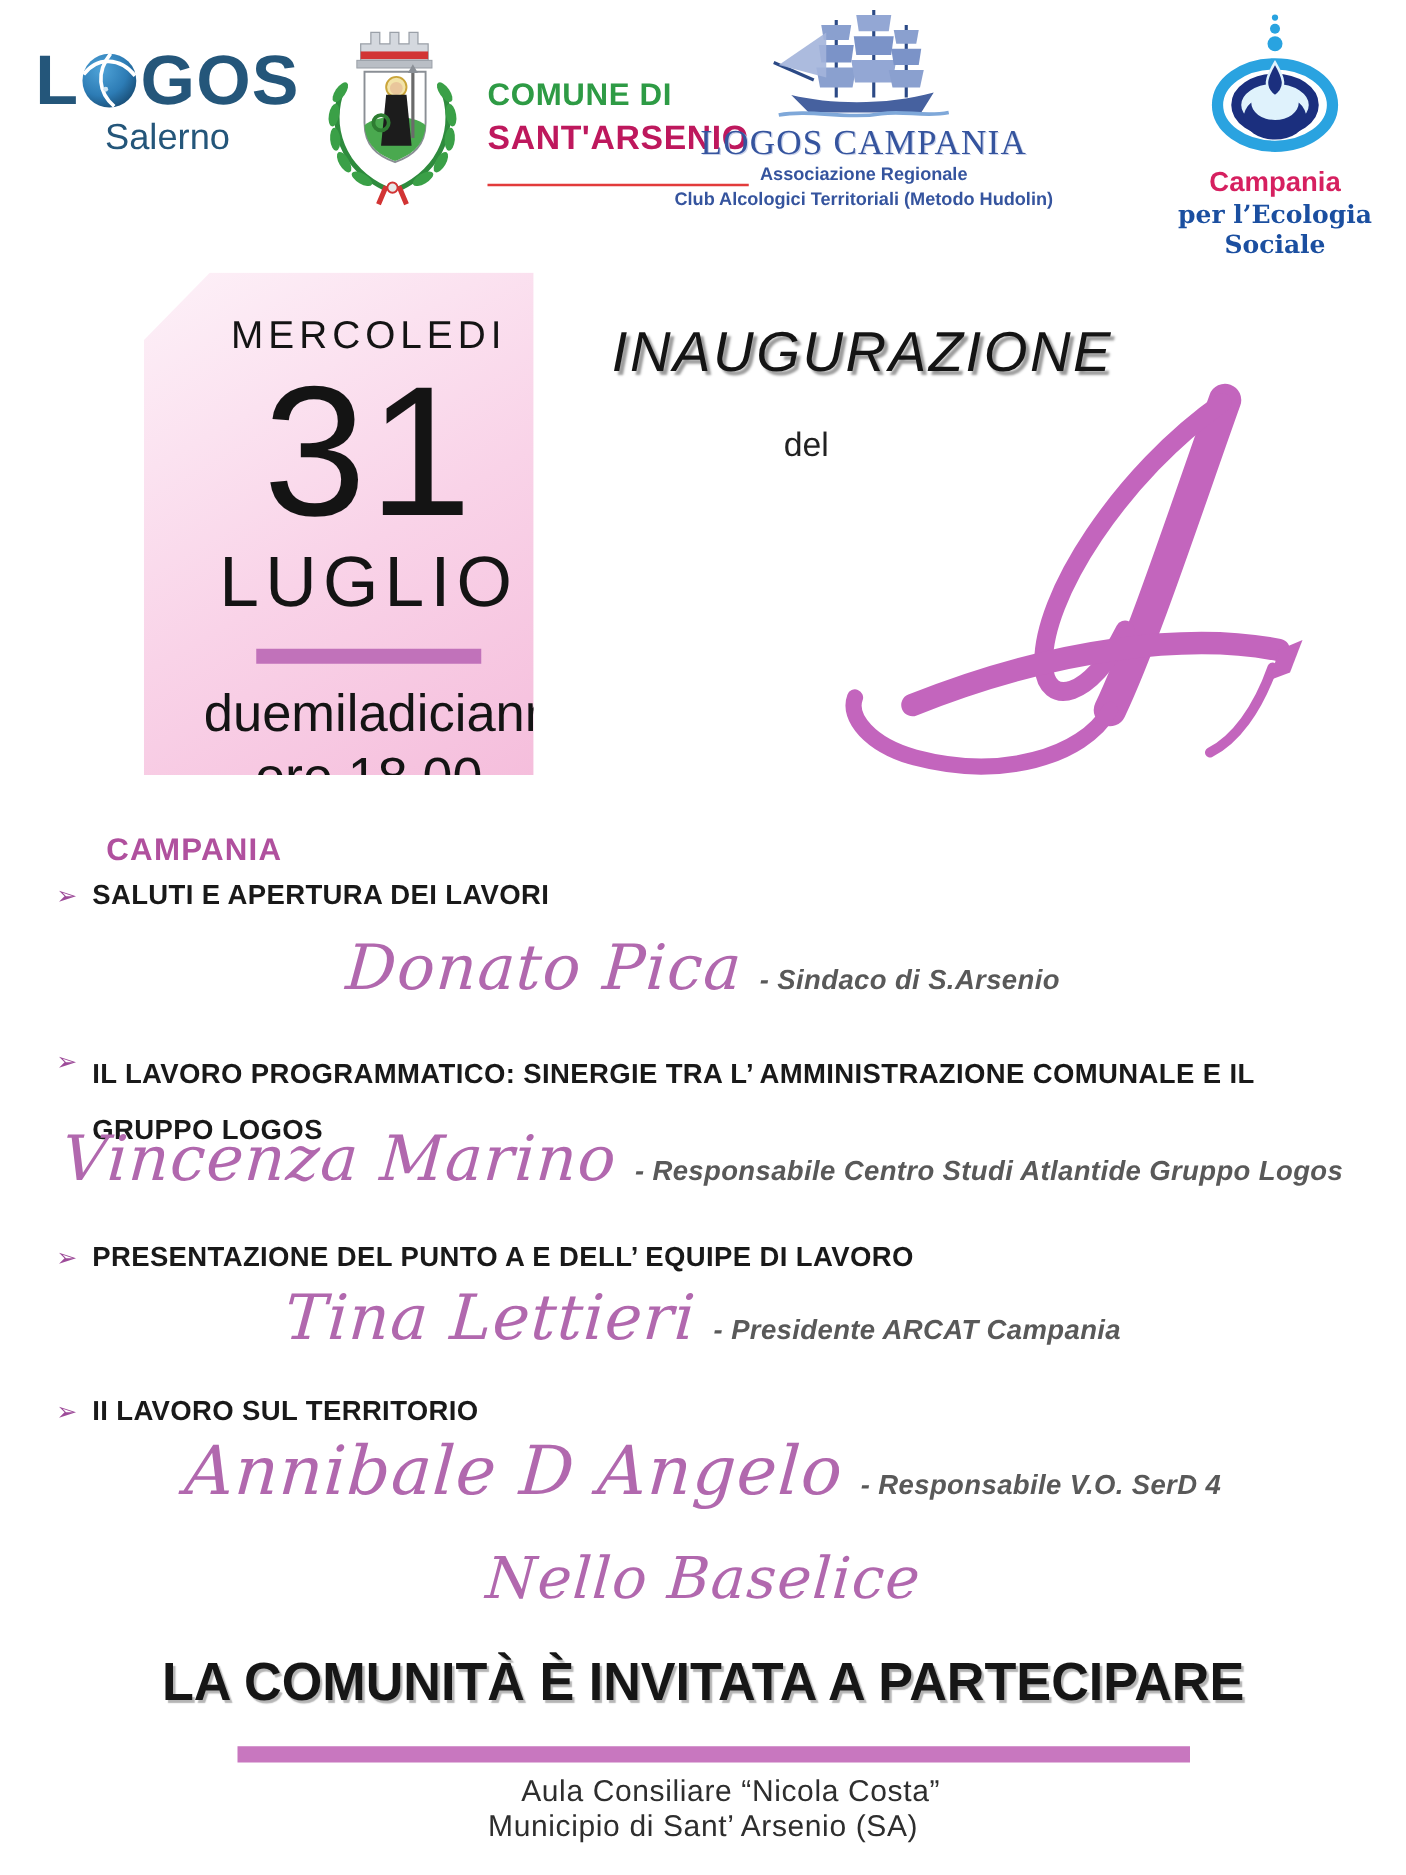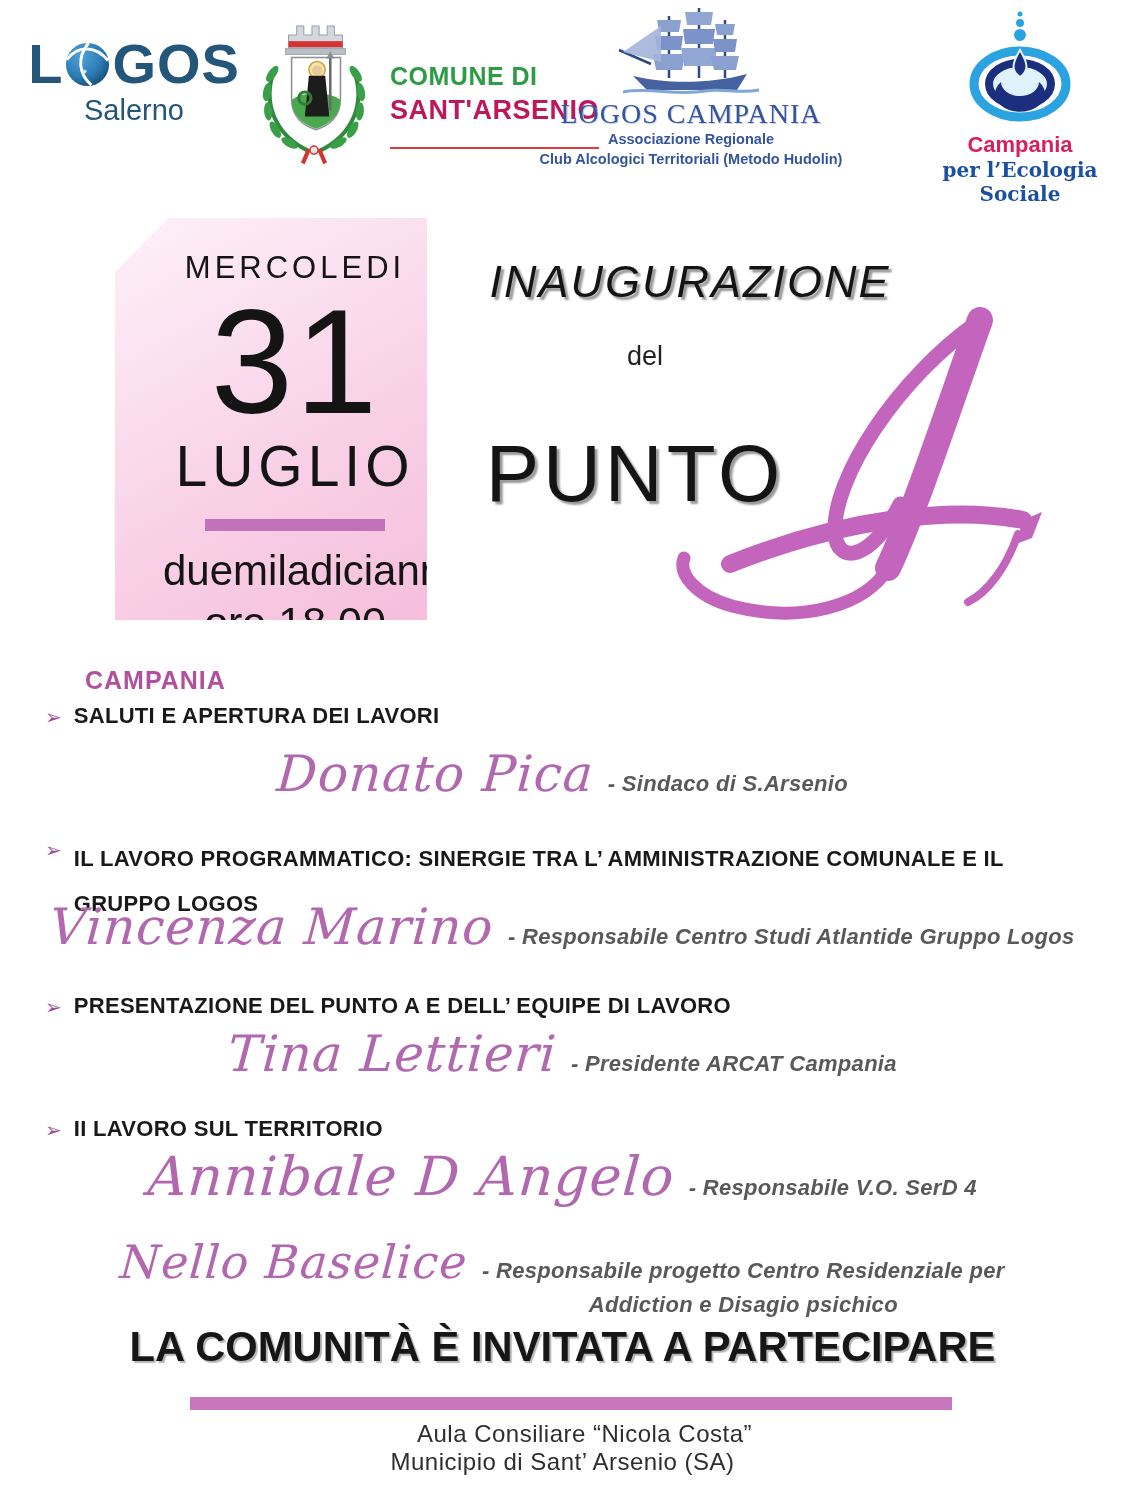--- a/index.html
+++ b/index.html
@@ -180,21 +180,20 @@
     <div class="db-weekday">MERCOLEDI</div>
     <div class="db-day">31</div>
     <div class="db-month">LUGLIO</div>
     <div class="db-divider"></div>
     <div class="db-year">duemiladiciannove</div>
     <div class="db-time">ore 18.00</div>
   </div>
 
   <div class="abs t-inaug">INAUGURAZIONE</div>
   <div class="abs t-del">del</div>
-  <div class="abs t-punto">PUNTO</div>
   <svg class="abs" style="left:580px; top:306px;" width="480" height="322" viewBox="0 0 480 322">
     <g stroke="#c365bd" fill="none" stroke-linecap="round">
       <path d="M 400 14 C 372 92, 335 205, 308 262" stroke-width="26"></path>
       <path d="M 398 16 C 318 72, 252 172, 255 227 C 257 260, 292 254, 320 198" stroke-width="15"></path>
       <path d="M 150 258 C 265 212, 372 200, 443 214" stroke-width="18"></path>
       <path d="M 308 262 C 286 300, 220 318, 152 300 C 116 290, 98 268, 104 252" stroke-width="13"></path>
       <path d="M 438 228 C 426 262, 408 286, 388 296" stroke-width="8"></path>
     </g>
     <path d="M 443 214 L 462 206 L 452 232 L 436 238 Z" fill="#c365bd"></path>
   </svg>
@@ -231,24 +230,20 @@
   <div class="abs prog-item item4">
     <span class="prog-bullet">➢</span>
     <span class="prog-text">II LAVORO SUL TERRITORIO</span>
   </div>
   <div class="abs speaker-row row4">
     <span class="sp-name sz54">Annibale D Angelo</span>
     <span class="sp-role">- Responsabile V.O. SerD 4</span>
   </div>
   <div class="abs speaker-row row5">
     <span class="sp-name sz46">Nello Baselice</span>
-    <span class="sp-role role-2l">
-      <div>- Responsabile progetto Centro Residenziale per</div>
-      <div class="center">Addiction e Disagio psichico</div>
-    </span>
   </div>
 
   <div class="abs invite">LA COMUNITÀ È INVITATA A PARTECIPARE</div>
   <div class="abs bottom-bar"></div>
   <div class="abs venue venue1">Aula Consiliare “Nicola Costa”</div>
   <div class="abs venue venue2">Municipio di Sant’ Arsenio (SA)</div>
 
 </div>
 
 </body></html>

